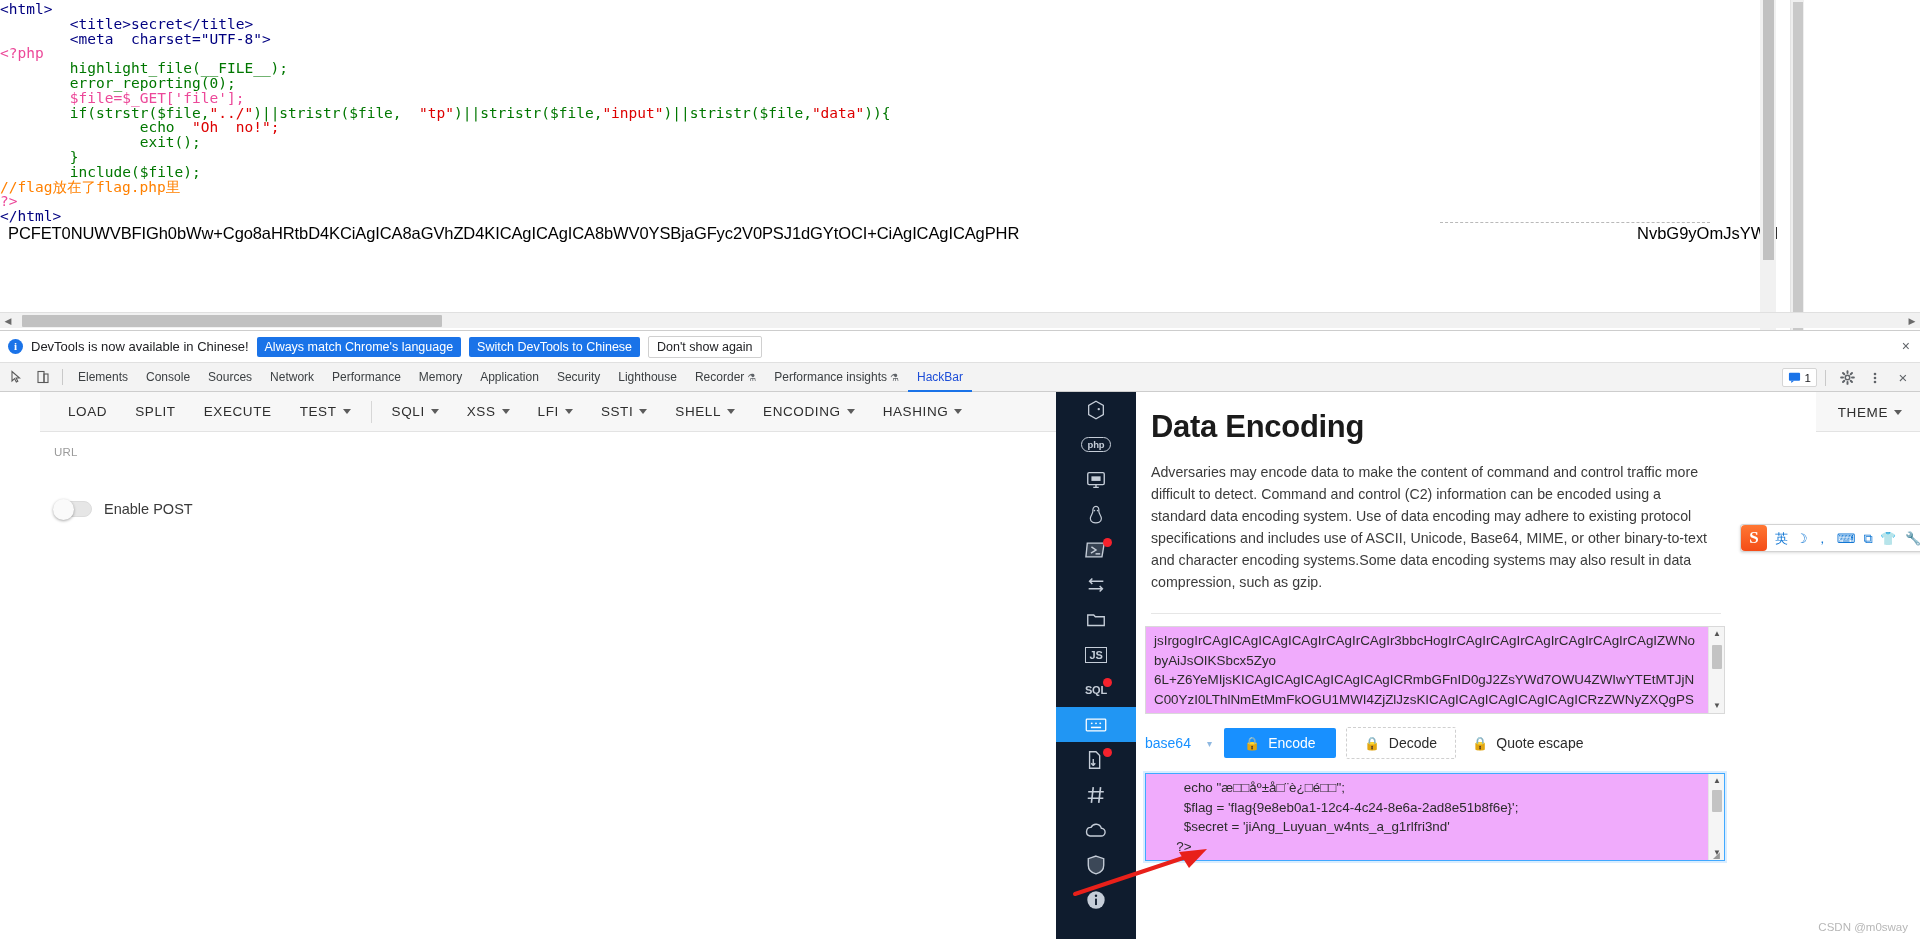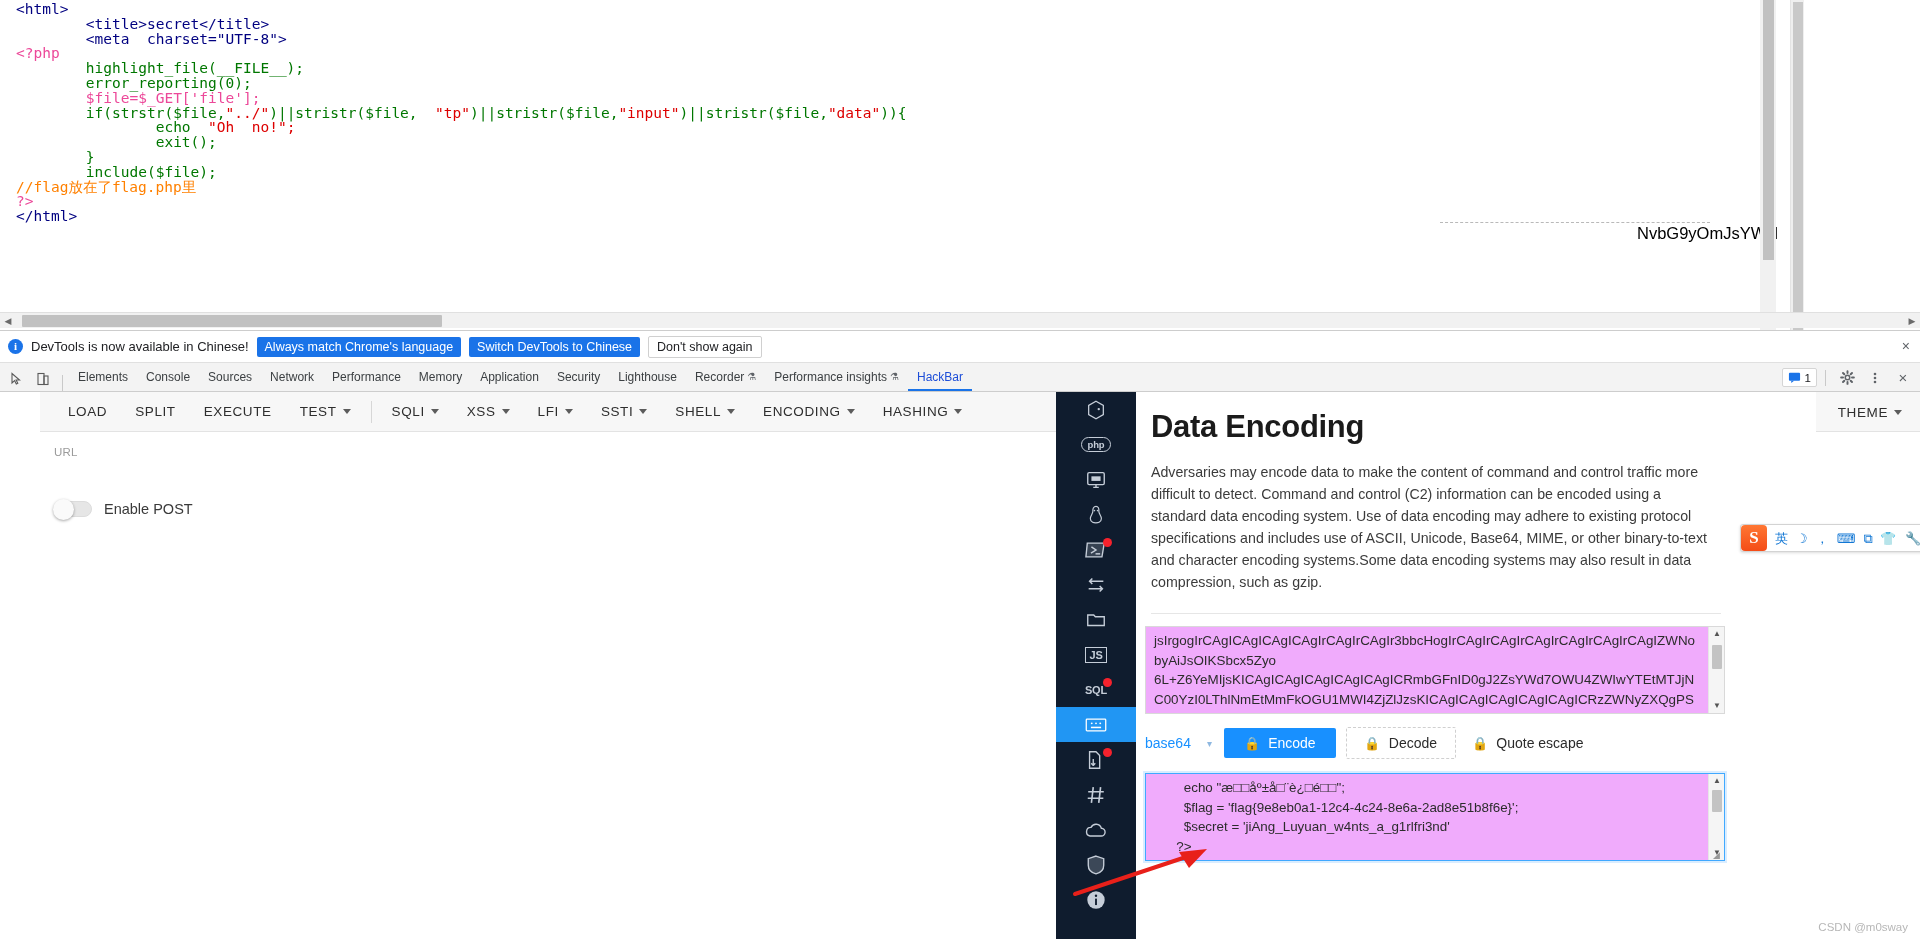--- a/index.html
+++ b/index.html
@@ -11,21 +11,21 @@
     overflow: hidden;
   }
   #root { position: relative; width: 1920px; height: 939px; background:#fff; }
 
   
   .page-source {
     position: absolute; left: 0; top: 0; width: 1920px; height: 330px;
     background: #ffffff; overflow: hidden;
   }
   .code-block {
-    position: absolute; left: 16px; top: 2px;
+    position: absolute; left: 0; top: 2px;
     font-family: "DejaVu Sans Mono", monospace;
     font-size: 14.5px; line-height: 14.8px;
     white-space: pre; color: #000;
   }
   .c-html  { color: #000080; }
   .c-kw    { color: #ec4899; }
   .c-str   { color: #DD0000; }
   .c-fn    { color: #007700; }
   .c-cmt   { color: #FF8000; }
 
@@ -88,21 +88,21 @@
     background: #fff; color: #202124; border: 1px solid #d0d0d0; border-radius: 2px;
     font-size: 12.5px; padding: 3px 8px; cursor: pointer;
     font-family: "Liberation Sans", sans-serif;
   }
   .dt-notice .close-x {
     position: absolute; right: 10px; top: 8px; font-size: 14px; color: #5f6368;
     cursor: pointer; line-height: 14px;
   }
 
   .dt-tabs {
-    height: 29px; display: flex; align-items: flex-end;
+    height: 29px; display: flex; align-items: center;
     border-bottom: 1px solid #cdcdcd; background: #f3f3f3; padding-left: 4px;
     position: relative;
   }
   .dt-icon-btn {
     width: 26px; height: 24px; display: flex; align-items: center; justify-content: center;
     cursor: pointer; color: #5a5a5a;
   }
   .dt-divider { width: 1px; height: 16px; background: #c9c9c9; margin: 0 6px; }
   .dt-tab {
     font-size: 12px; color: #3c4043; padding: 0 9px; height: 29px;
@@ -293,20 +293,21 @@
   }
 </style>
 </head>
 <body>
 
 <div id="root">
 
   <div class="page-source">
     <div class="code-block" id="code-block"><div><span class="c-html">&lt;html&gt;</span></div><div><span class="c-html">        &lt;title&gt;secret&lt;/title&gt;</span></div><div><span class="c-html">        &lt;meta  charset="UTF-8"&gt;</span></div><div><span class="c-kw">&lt;?php</span></div><div><span class="c-fn">        highlight_file(__FILE__);</span></div><div><span class="c-fn">        error_reporting(0);</span></div><div><span class="c-kw">        $file=$_GET['file'];</span></div><div><span class="c-fn">        if(strstr($file,</span><span class="c-str">"../"</span><span class="c-fn">)||stristr($file,  </span><span class="c-str">"tp"</span><span class="c-fn">)||stristr($file,</span><span class="c-str">"input"</span><span class="c-fn">)||stristr($file,</span><span class="c-str">"data"</span><span class="c-fn">)){</span></div><div><span class="c-fn">                echo  </span><span class="c-str">"Oh  no!";</span></div><div><span class="c-fn">                exit();</span></div><div><span class="c-fn">        }</span></div><div><span class="c-fn">        include($file);</span></div><div><span class="c-cmt">//flag放在了flag.php里</span></div><div><span class="c-kw">?&gt;</span></div><div><span class="c-html">&lt;/html&gt;</span></div></div>
 
+    <div class="b64-out">PCFET0NUWVBFIGh0bWw+Cgo8aHRtbD4KCiAgICA8aGVhZD4KICAgICAgICA8bWV0YSBjaGFyc2V0PSJ1dGYtOCI+CiAgICAgICAgPHR</div>
     <div class="b64-out2">NvbG9yOmJsYWN</div>
 
     <div class="dot-sep"></div>
 
     <div class="rt-scroll">
       <div class="thm"></div>
     </div>
     <div class="rt-scroll2">
       <div class="thm"></div>
     </div>

